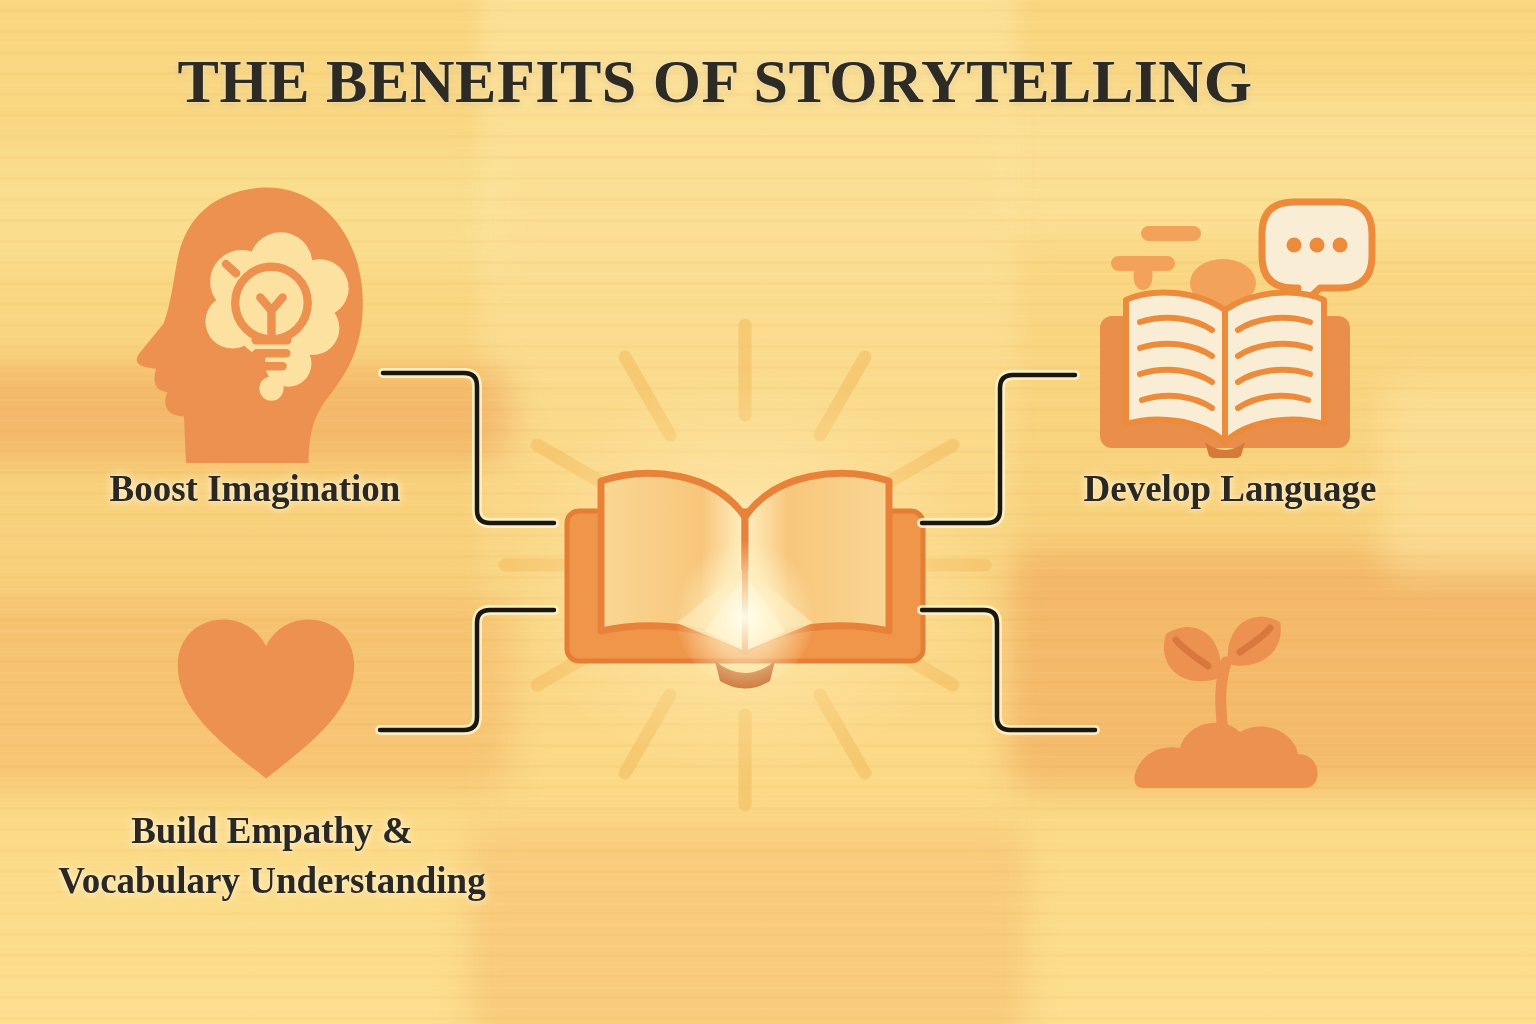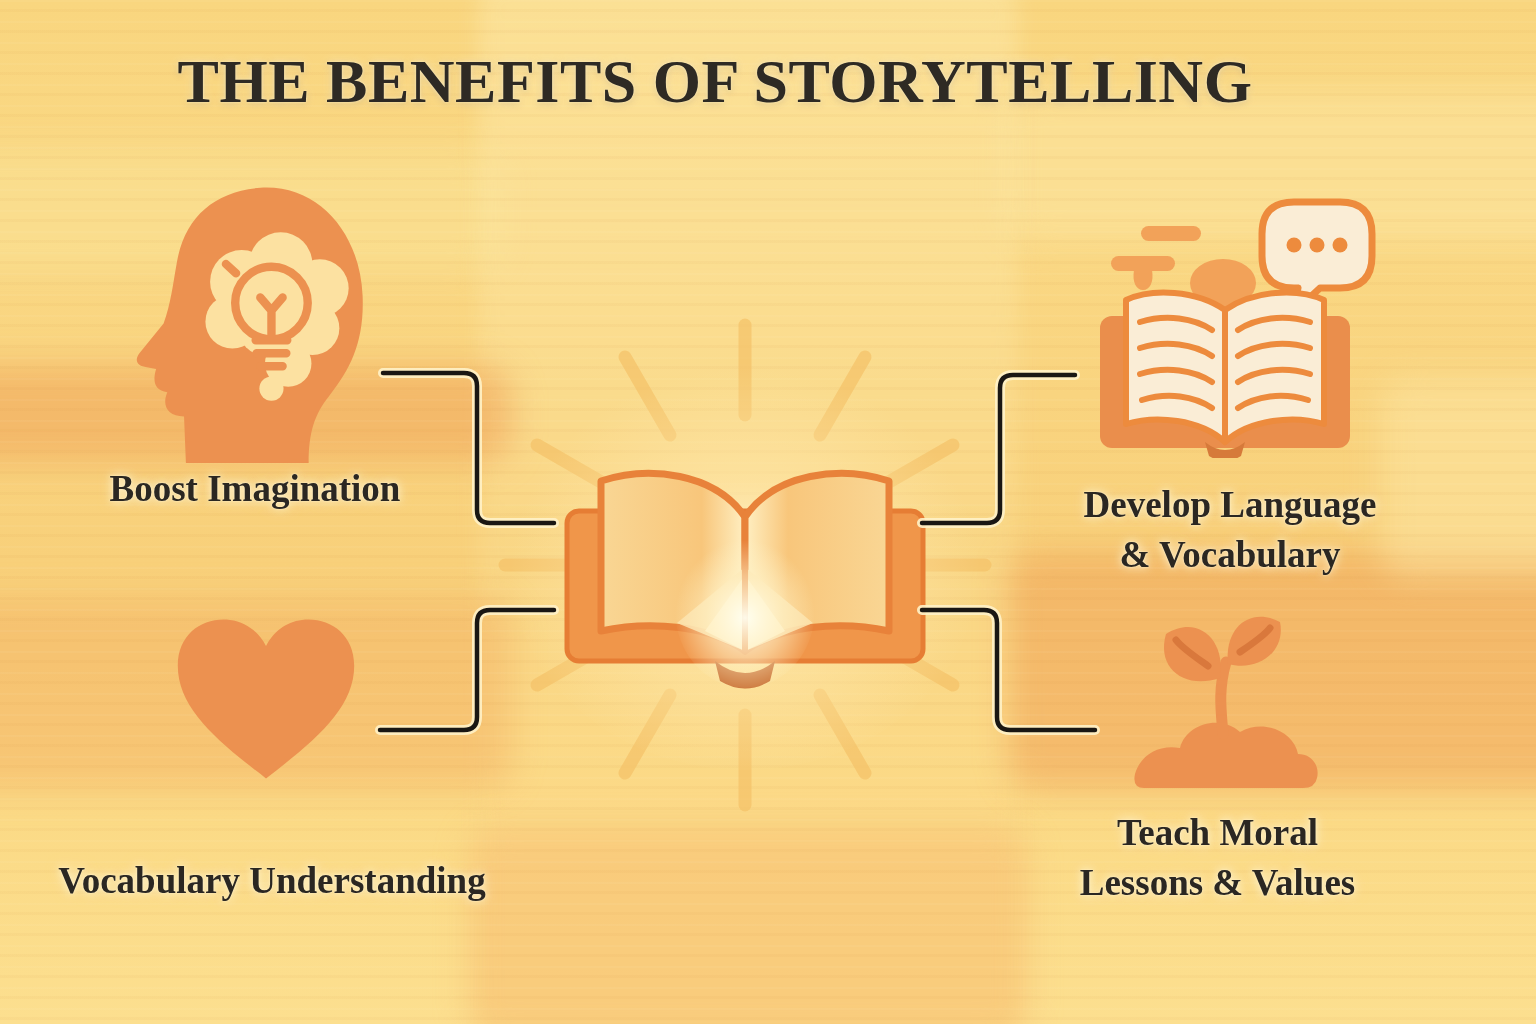--- a/index.html
+++ b/index.html
@@ -23,21 +23,21 @@
   .title{
     position:absolute;left:-10px;top:46px;width:1450px;text-align:center;
     font-size:62px;font-weight:bold;line-height:1.15;color:#2E2A24;letter-spacing:0.5px;
     text-shadow:0 0 3px rgba(253,238,190,.95),0 0 10px rgba(253,238,190,.8),0 2px 6px rgba(120,70,20,.25);
   }
   .benefit-label{
     position:absolute;text-align:center;font-weight:bold;font-size:37px;line-height:1.35;color:#2B2722;
     text-shadow:0 0 2px rgba(255,244,210,.95),0 0 8px rgba(255,244,210,.85),0 0 14px rgba(255,244,210,.6);
   }
   #label-tl{left:30px;top:464px;width:450px;}
-  #label-tr{left:1005px;top:464px;width:450px;margin-top:16px;}
+  #label-tr{left:1005px;top:464px;width:450px;}
   #label-bl{left:8px;top:806px;width:528px;}
   #label-br{left:995px;top:808px;width:445px;}
   .icon{position:absolute;}
   svg{display:block;}
 </style>
 </head>
 <body>
 
 <div class="canvas">
 
@@ -191,24 +191,22 @@
     <path d="M80,60 C66,50 54,42 48,34" fill="none" stroke="#D9783C" stroke-width="7" stroke-linecap="round"></path>
     <path fill="#EC9150" d="M100,58 C130,66 158,46 152,16 C122,0 96,22 100,58 Z"></path>
     <path d="M112,46 C124,38 136,30 142,22" fill="none" stroke="#D9783C" stroke-width="7" stroke-linecap="round"></path>
   </svg>
 
   <div class="benefit-label" id="label-tl">
     <span>Boost Imagination</span><br>
   </div>
   <div class="benefit-label" id="label-tr">
     <span>Develop Language</span><br>
-    <span>&amp; Vocabulary</span>
   </div>
   <div class="benefit-label" id="label-bl">
+    <span>Build Empathy &amp;</span><br>
+    <span>Vocabulary Understanding</span>
+  </div>
+  <div class="benefit-label" id="label-br">
     <br>
-    <span>Vocabulary Understanding</span>
-  </div>
-  <div class="benefit-label" id="label-br">
-    <span>Teach Moral</span><br>
-    <span>Lessons &amp; Values</span>
   </div>
 
 </div>
 
 </body></html>

